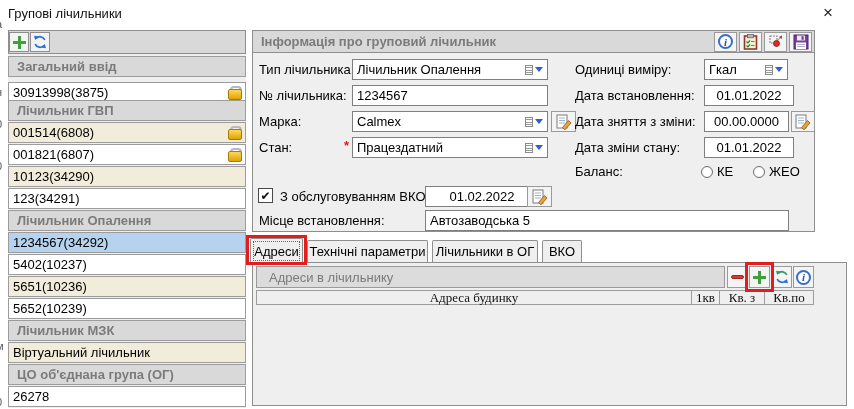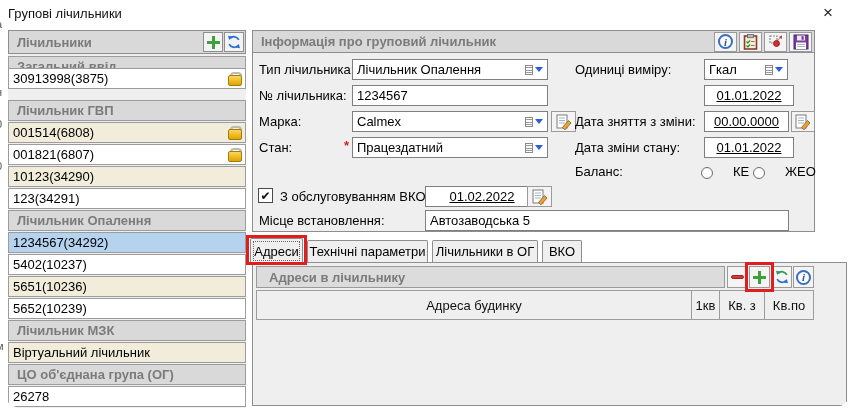--- a/index.html
+++ b/index.html
@@ -1,19 +1,19 @@
 <!DOCTYPE html>
 <html><head>
 <meta charset="utf-8">
 <style>
   * { margin:0; padding:0; box-sizing:border-box; }
   html,body { background:#ffffff; }
   .win {
     position:relative; width:854px; height:409px; background:#ffffff;
-    font-family:"Liberation Sans", sans-serif; font-size:13px; color:#000; overflow:hidden;border-radius:25px;
+    font-family:"Liberation Sans", sans-serif; font-size:13px; color:#000; overflow:hidden;
   }
   .titlebar-text { position:absolute; left:8px; top:6px; font-size:13px; color:#111; }
   .close-x { position:absolute; left:818px; top:3px; width:20px; height:20px; text-align:center;
     font-size:17px; color:#222; cursor:default; line-height:20px; }
 
   
   .edge-strip { position:absolute; left:0; top:14px; width:6px; height:392px; overflow:hidden; }
   .edge-strip span { position:absolute; left:-4px; color:#555; font-size:11px; }
 
   
@@ -52,49 +52,49 @@
   .info-head { position:absolute; left:0; top:0; width:561px; height:22px; background:#d9d9d9;
     border-bottom:1px solid #8e8e8e; display:flex; align-items:center; }
   .info-title { color:#7b7b7b; font-weight:bold; padding-left:8px; flex:1; }
   .head-btns { display:flex; gap:2px; padding-right:2px; }
   .icon-btn { width:23px; height:20px; border:1px solid #9a9a9a; background:#f4f4f4;
     display:flex; align-items:center; justify-content:center; padding:0; }
 
   .lbl { position:absolute; white-space:nowrap; color:#000; }
   .field { position:absolute; height:21px; background:#fff; border:1px solid #7f7f7f;
     display:flex; align-items:center; padding:0 4px; }
-  .field.date { justify-content:center;text-decoration:underline; }
+  .field.date { justify-content:center; }
   .combo-btn { margin-left:auto; display:flex; align-items:center; gap:2px; }
   .lines { width:8px; height:10px; border:1px solid #8a8a8a;
     background:linear-gradient(#fff 15%, #999 15% 28%, #fff 28% 44%, #999 44% 57%, #fff 57% 72%, #999 72% 85%, #fff 85%); }
   .dd-tri { width:0; height:0; border-left:4px solid transparent; border-right:4px solid transparent;
     border-top:5px solid #2b5fd9; }
   .req { position:absolute; color:#d41a1a; font-weight:bold; }
 
-  .radio-wrap { position:absolute; display:flex; align-items:flex-end; gap:20px; }
+  .radio-wrap { position:absolute; display:flex; align-items:center; gap:4px; }
   .radio { width:12px; height:12px; border:1px solid #6f6f6f; border-radius:50%;
     background:radial-gradient(#fff 55%, #dcdcdc); }
   .checkbox { position:absolute; width:15px; height:15px; background:#fff; border:1px solid #494949;
     display:flex; align-items:center; justify-content:center; }
   .checkmark { font-family:"DejaVu Sans", sans-serif; font-size:12px; font-weight:bold; color:#111; line-height:1; }
 
   
   .tab { position:absolute; height:22px; top:240px; background:#efefef; border:1px solid #8e8e8e;
     border-bottom:none; border-radius:2px 2px 0 0; display:flex; align-items:center; justify-content:center; }
   .tab.active { top:238px; height:26px; z-index:3; outline:1px dotted #666; outline-offset:-4px; }
 
   .tab-page { position:absolute; left:252px; top:262px; width:595px; height:144px;
     background:#efefef; border:1px solid #8e8e8e; z-index:1; }
   .addr-bar { position:absolute; left:3px; top:3px; width:469px; height:22px; background:#dcdcdc;
     border:1px solid #9a9a9a; display:flex; align-items:center; }
-  .addr-title { color:#7b7b7b; font-weight:bold; padding-left:12px; }
+  .addr-title { color:#7b7b7b; font-weight:normal; padding-left:12px; }
   .addr-btn { position:absolute; top:3px; width:21px; height:22px; border:1px solid #9a9a9a;
     background:#f4f4f4; display:flex; align-items:center; justify-content:center; padding:0; }
-  .th { position:absolute; top:27px; height:30px; background:#efefef; border:1px solid #9c9c9c;
-    display:flex; align-items:center; justify-content:center; color:#111; }
+  .th { position:absolute; top:27px; height:15px; background:#efefef; border:1px solid #9c9c9c;
+    display:flex; align-items:center; justify-content:center; color:#111;font-family:Liberation Serif, serif; }
 
   .annot { position:absolute; border:3px solid #e11d1d; z-index:10; pointer-events:none; }
 </style>
 </head>
 <body>
 
 <div class="win">
 
   <span class="titlebar-text">Групові лічильники</span>
   <span class="close-x">×</span>
@@ -103,38 +103,37 @@
     <span style="top:4px">а</span>
     <span style="top:72px">н</span>
     <span style="top:104px">0</span>
     <span style="top:146px">0</span>
     <span style="top:326px">м</span>
     <span style="top:382px">0</span>
   </div>
 
   <div class="sidebar">
     <div class="sb-head">
-      <span class="sb-title">Лічильники</span>
       <button class="tool-btn">
         <span class="cross"></span>
       </button>
       <button class="tool-btn">
         <svg width="14" height="14" viewBox="0 0 16 16">
           <path d="M13.5 5.5 A6 6 0 0 0 3.5 4" fill="none" stroke="#2b6fce" stroke-width="2"></path>
           <polygon points="1.2,0.8 6.4,1.8 2.4,5.6" fill="#2b6fce"></polygon>
           <path d="M2.5 10.5 A6 6 0 0 0 12.5 12" fill="none" stroke="#2b6fce" stroke-width="2"></path>
           <polygon points="14.8,15.2 9.6,14.2 13.6,10.4" fill="#2b6fce"></polygon>
         </svg>
       </button>
     </div>
 
     <div class="sb-row hdr" style="top:26px">
         <span>Загальний ввід</span>
       </div>
-    <div class="sb-row" style="top:38px">
+    <div class="sb-row" style="top:52px">
         <span>30913998(3875)</span>
         <span class="lock"></span>
       </div>
     <div class="sb-row hdr" style="top:70px">
         <span>Лічильник ГВП</span>
       </div>
     <div class="sb-row alt" style="top:92px">
         <span>001514(6808)</span>
         <span class="lock"></span>
       </div>
@@ -229,20 +228,21 @@
       <span class="combo-btn">
           <span class="lines"></span>
           <span class="dd-tri"></span>
         </span>
     </div>
 
     <span class="lbl" style="left:6px; top:57px">№ лічильника:</span>
     <div class="field" style="left:99px; top:54px; width:196px">
       <span>1234567</span>
     </div>
+    <span class="lbl" style="left:322px; top:57px">Дата встановлення:</span>
     <div class="field date" style="left:451px; top:54px; width:90px">
       <span>01.01.2022</span>
     </div>
 
     <span class="lbl" style="left:6px; top:83px">Марка:</span>
     <div class="field" style="left:99px; top:80px; width:196px">
       <span>Calmex</span>
       <span class="combo-btn">
           <span class="lines"></span>
           <span class="dd-tri"></span>

